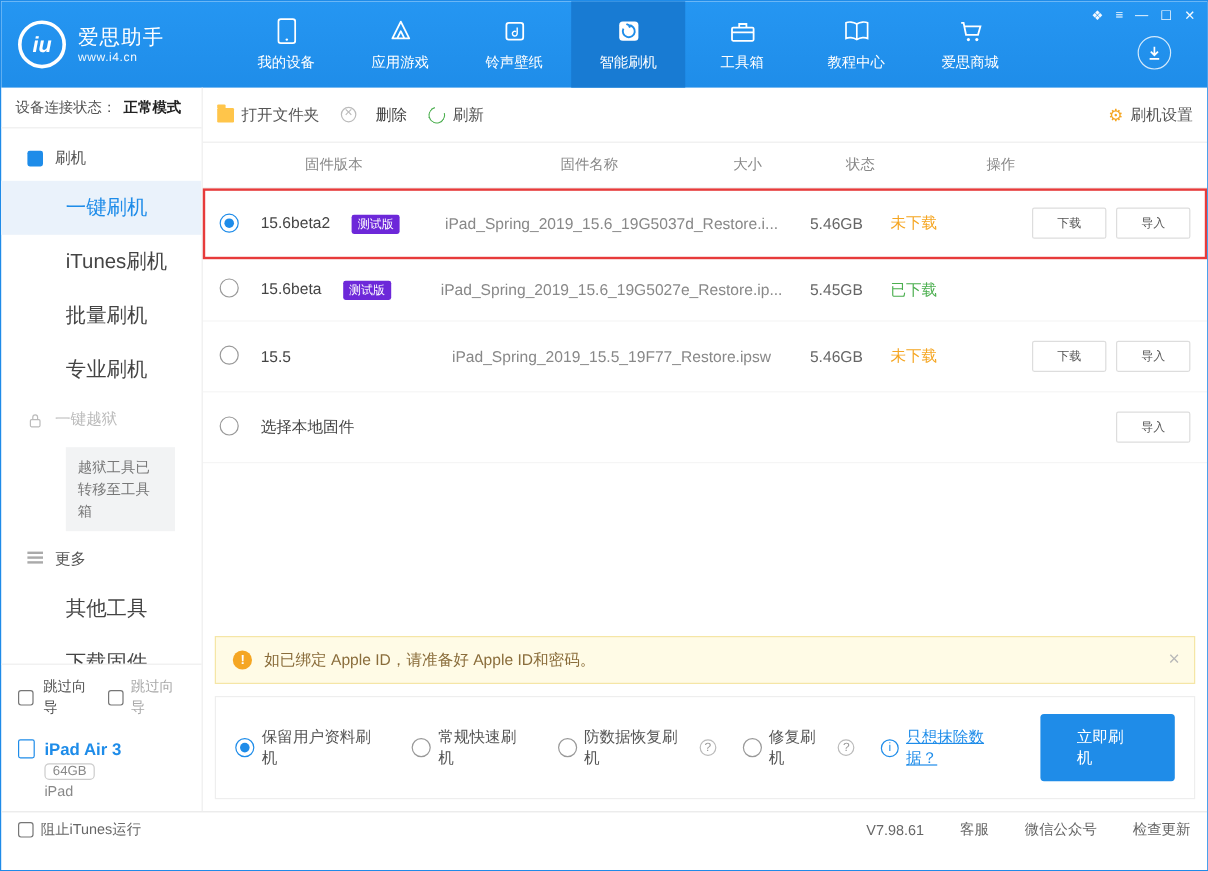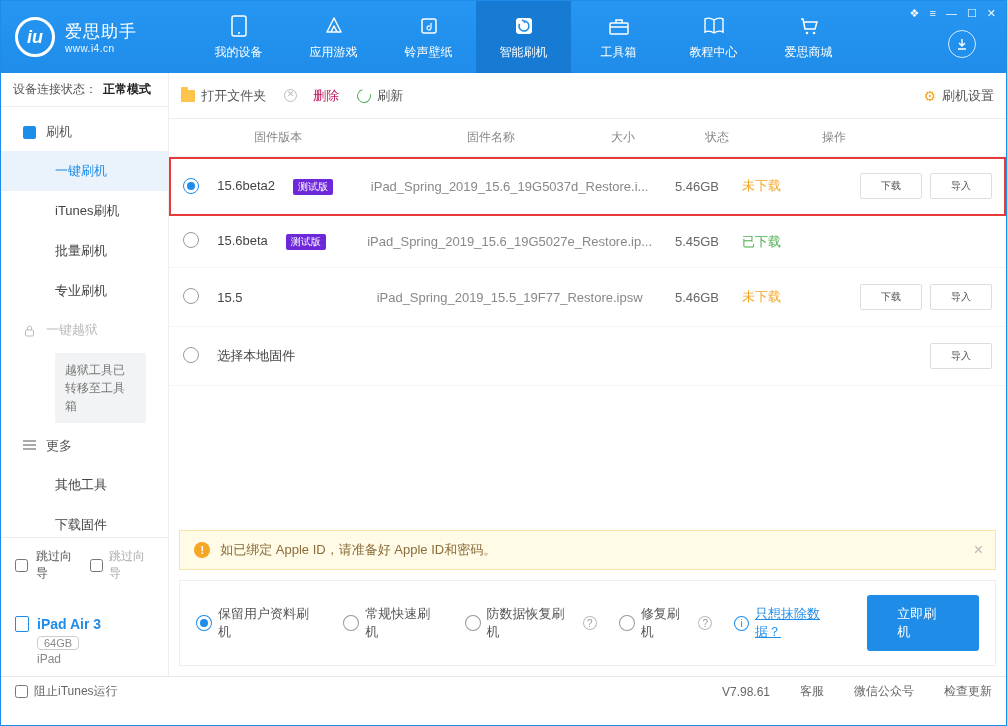--- a/index.html
+++ b/index.html
@@ -23,37 +23,37 @@
 .body-area { display: flex; height: 603px; }
 .sidebar { width: 190px; border-right: 1px solid #eee; display: flex; flex-direction: column; }
 .conn-status { height: 34px; border-bottom: 1px solid #eee; display: flex; align-items: center; padding: 0 12px; gap: 6px; font-size: 12px; color: #555; }
 .conn-status .mode { color: #222; font-weight: 700; }
 .side-list { padding-top: 6px; flex: 1; overflow: auto; }
 .side-group { padding: 10px 22px; display: flex; align-items: center; gap: 10px; color: #555; font-size: 13px; }
 .side-group .square { width: 13px; height: 13px; background: #1e8ce9; border-radius: 2px; }
 .side-group .lock { width: 13px; height: 13px; color: #bbb; }
 .side-group .bars { width: 13px; height: 13px; display: flex; flex-direction: column; gap: 2px; }
 .side-group .bars i { display:block; height:2px; background:#aaa; }
-.side-sub { padding: 11px 22px 11px 54px; color: #444; font-size: 13px; cursor: pointer; }
+.side-sub { padding: 11px 22px 11px 54px; color: #444; font-size: 17px; cursor: pointer; }
 .side-sub.active { background: #eaf2fb; color: #1e8ce9; }
 .side-note { margin: 4px 22px 4px 54px; background: #f2f3f4; color: #777; font-size: 12px; padding: 8px 10px; line-height: 1.5; }
 .side-bottom { border-top: 1px solid #eee; }
 .side-check { padding: 10px 14px; display: flex; align-items: center; gap: 8px; font-size: 12px; color: #555; }
 .side-check input { width: 13px; height: 13px; }
 .device-box { padding: 8px 14px 10px; }
-.device-box .dev-row { display: flex; align-items: flex-end; gap: 8px; margin-top: 16px; }
+.device-box .dev-row { display: flex; align-items: flex-end; gap: 8px; }
 .device-box .dev-icon { width: 14px; height: 16px; border: 1.5px solid #1e8ce9; border-radius: 2px; }
 .device-box .dev-name { color: #1e8ce9; font-weight: 600; font-size: 14px; }
 .device-box .dev-cap { display: inline-block; border: 1px solid #ccc; border-radius: 4px; padding: 0 6px; font-size: 11px; color: #888; margin-top: 4px; margin-left: 22px; }
 .device-box .dev-type { color: #888; font-size: 12px; margin-left: 22px; margin-top: 2px; }
 
 .main { flex: 1; display: flex; flex-direction: column; }
 .toolbar { height: 46px; border-bottom: 1px solid #eee; display: flex; align-items: center; padding: 16px 12px; gap: 18px; }
 .toolbar .tb-btn { display: flex; align-items: center; gap: 6px; color: #555; font-size: 13px; cursor: pointer; }
-.toolbar .tb-btn.muted { color: #be185d; gap: 16px; }
+.toolbar .tb-btn.muted { color: #404040; gap: 16px; }
 .toolbar .spacer { flex: 1; }
 .folder-icon { width: 14px; height: 12px; background: #ffc54a; border-radius: 1px; position: relative; }
 .folder-icon::before { content:''; position:absolute; top:-3px; left:0; width:7px; height:3px; background:#ffc54a; border-radius:1px 1px 0 0; }
 .del-icon { width: 13px; height: 13px; border: 1.5px solid #bbb; border-radius: 50%; position: relative; }
 .del-icon::before { content:'✕'; position:absolute; top:-1px; left:1.5px; font-size:9px; color:#bbb; }
 .refresh-icon { width: 14px; height: 14px; border: 1.5px solid #4caf50; border-radius: 50%; border-top-color: transparent; transform: rotate(30deg); }
 .gear-icon { color: #f5a623; font-size: 14px; }
 
 .table-head { display: flex; align-items: center; padding: 10px 14px; color: #888; font-size: 12px; border-bottom: 1px solid #f2f2f2; gap: 37px; }
 .col-radio { width: 34px; }

